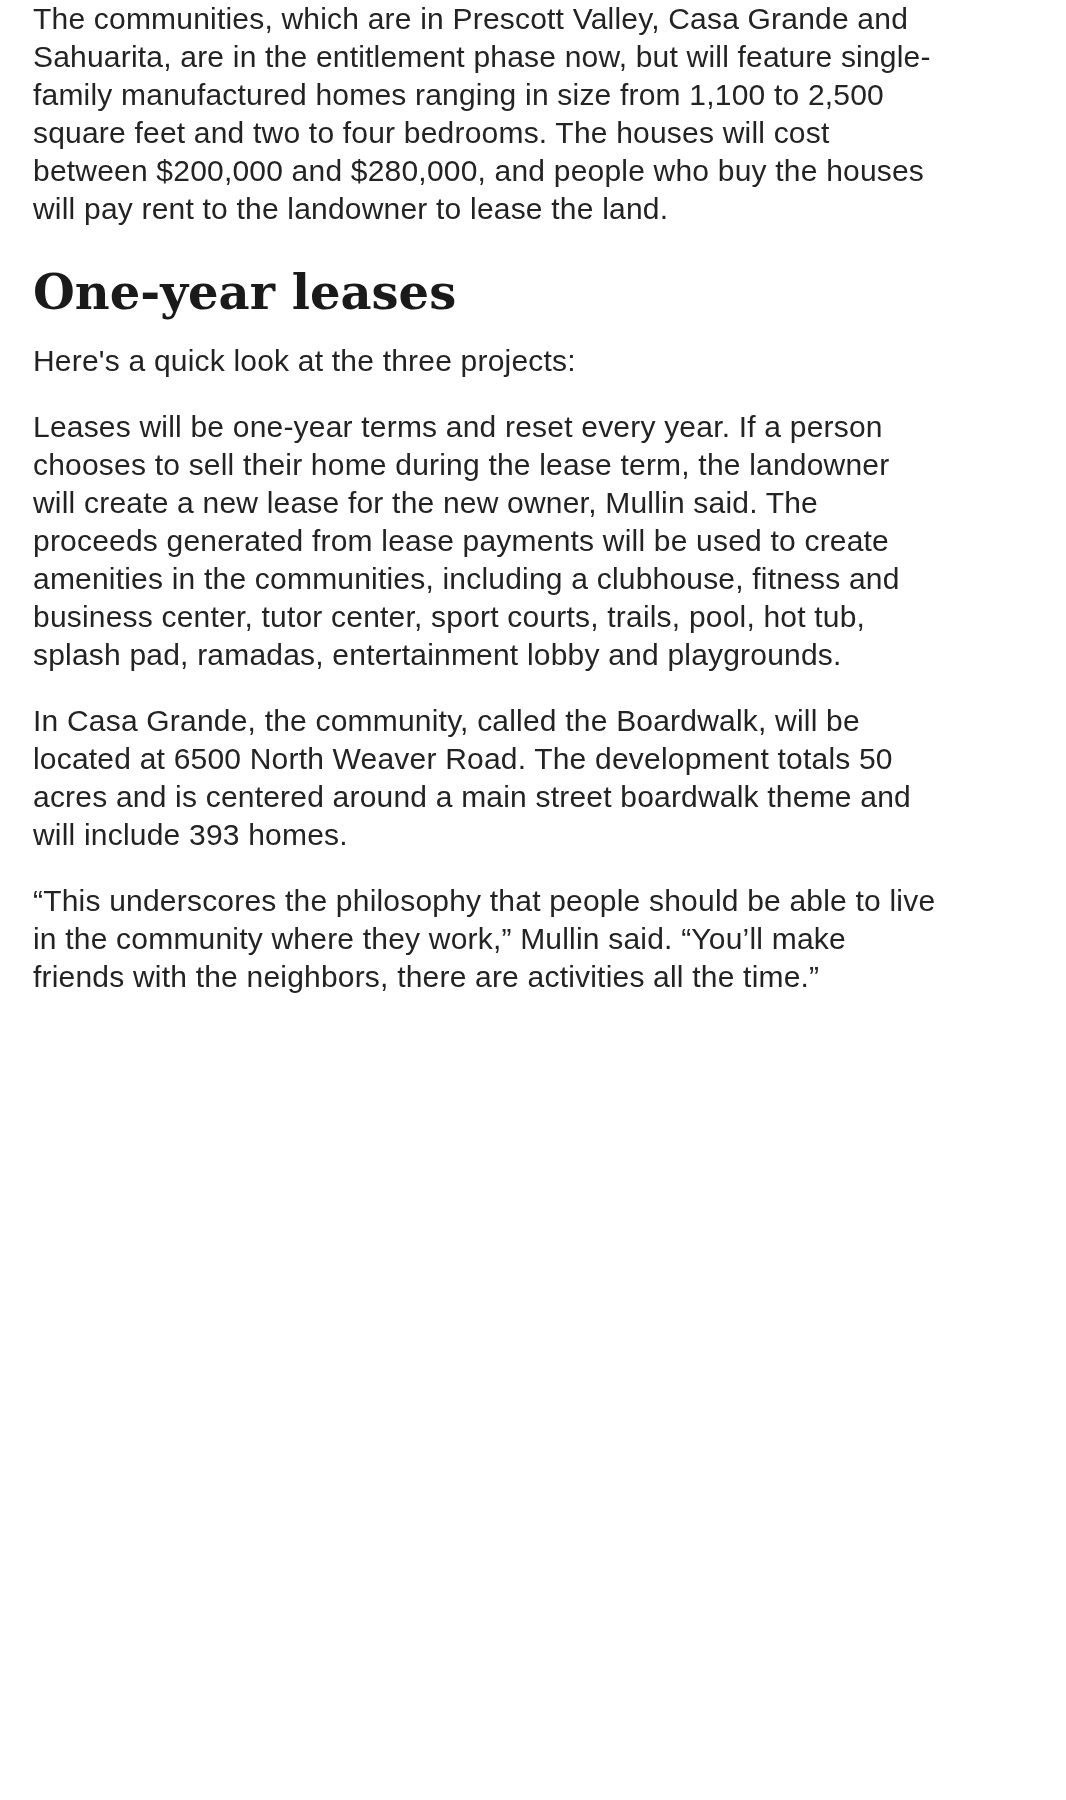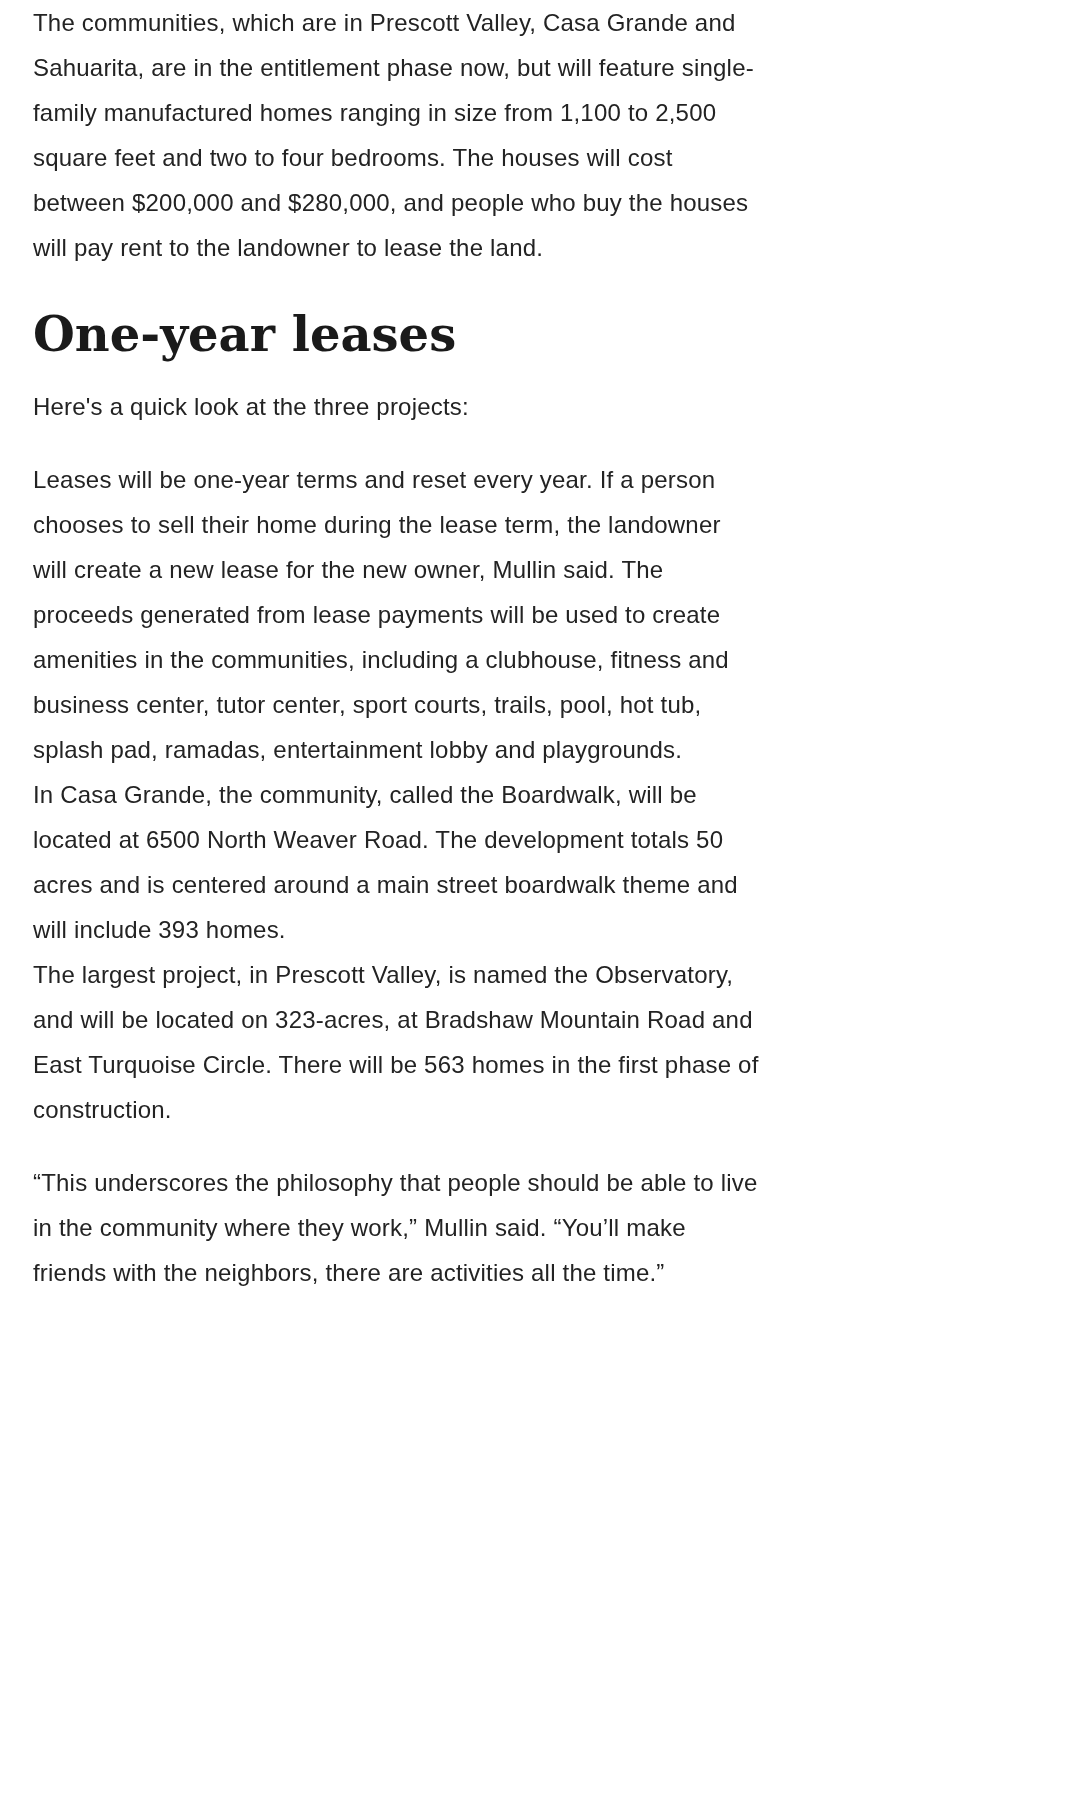--- a/index.html
+++ b/index.html
@@ -11,33 +11,34 @@
     width: 1066px;
     height: 1800px;
     overflow: hidden;
     font-family: "Liberation Sans", sans-serif;
   }
   .article {
     padding: 0 33px;
   }
   .para {
     margin: 28px 0 0 0;
-    font-size: 24px;
-    line-height: 45px;
+    font-size: 30px;
+    line-height: 38px;
     letter-spacing: 0.2px;
     color: #232323;
     white-space: pre-line;
   }
   .para.first {
     margin-top: 0;
   }
   .para.tight {
     margin-top: 0;
   }
   .project-group {
+    margin-top: 28px;
   }
   .section-heading {
     margin: 42px 0 26px 0;
     font-family: "DejaVu Serif", serif;
     font-weight: 700;
     font-size: 48px;
     line-height: 44px;
     letter-spacing: 0;
     color: #1a1a1a;
     white-space: pre-line;
@@ -66,24 +67,20 @@
 proceeds generated from lease payments will be used to create
 amenities in the communities, including a clubhouse, fitness and
 business center, tutor center, sport courts, trails, pool, hot tub,
 splash pad, ramadas, entertainment lobby and playgrounds.</p>
 
   <div class="project-group">
     <p class="para tight">In Casa Grande, the community, called the Boardwalk, will be
 located at 6500 North Weaver Road. The development totals 50
 acres and is centered around a main street boardwalk theme and
 will include 393 homes.</p>
-    <p class="para tight">The largest project, in Prescott Valley, is named the Observatory,
-and will be located on 323-acres, at Bradshaw Mountain Road and
-East Turquoise Circle. There will be 563 homes in the first phase of
-construction.</p>
   </div>
 
 
   <p class="para">“This underscores the philosophy that people should be able to live
 in the community where they work,” Mullin said. “You’ll make
 friends with the neighbors, there are activities all the time.”</p>
 
 </article>
 
 </body></html>

